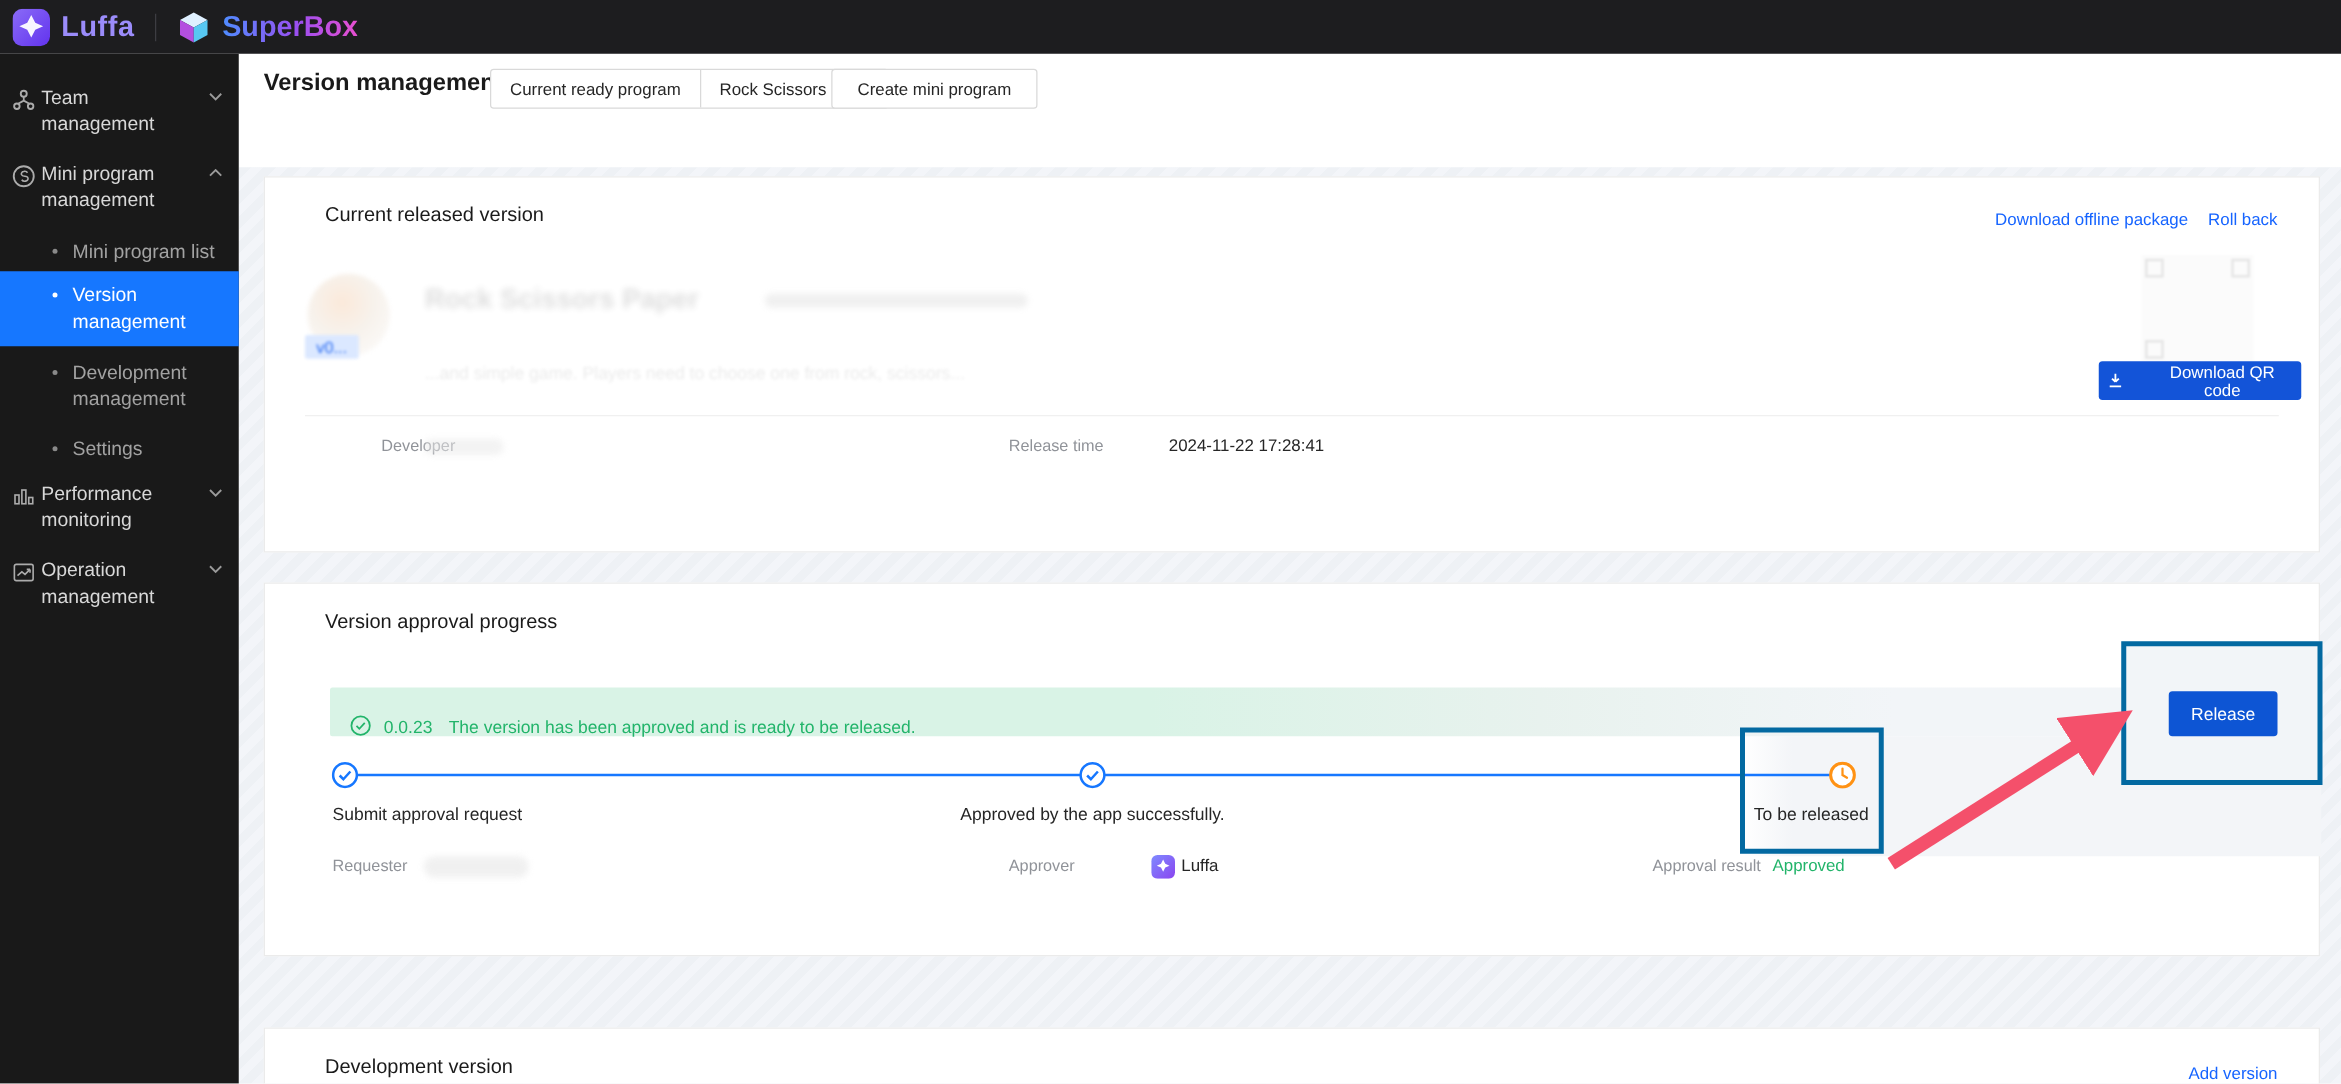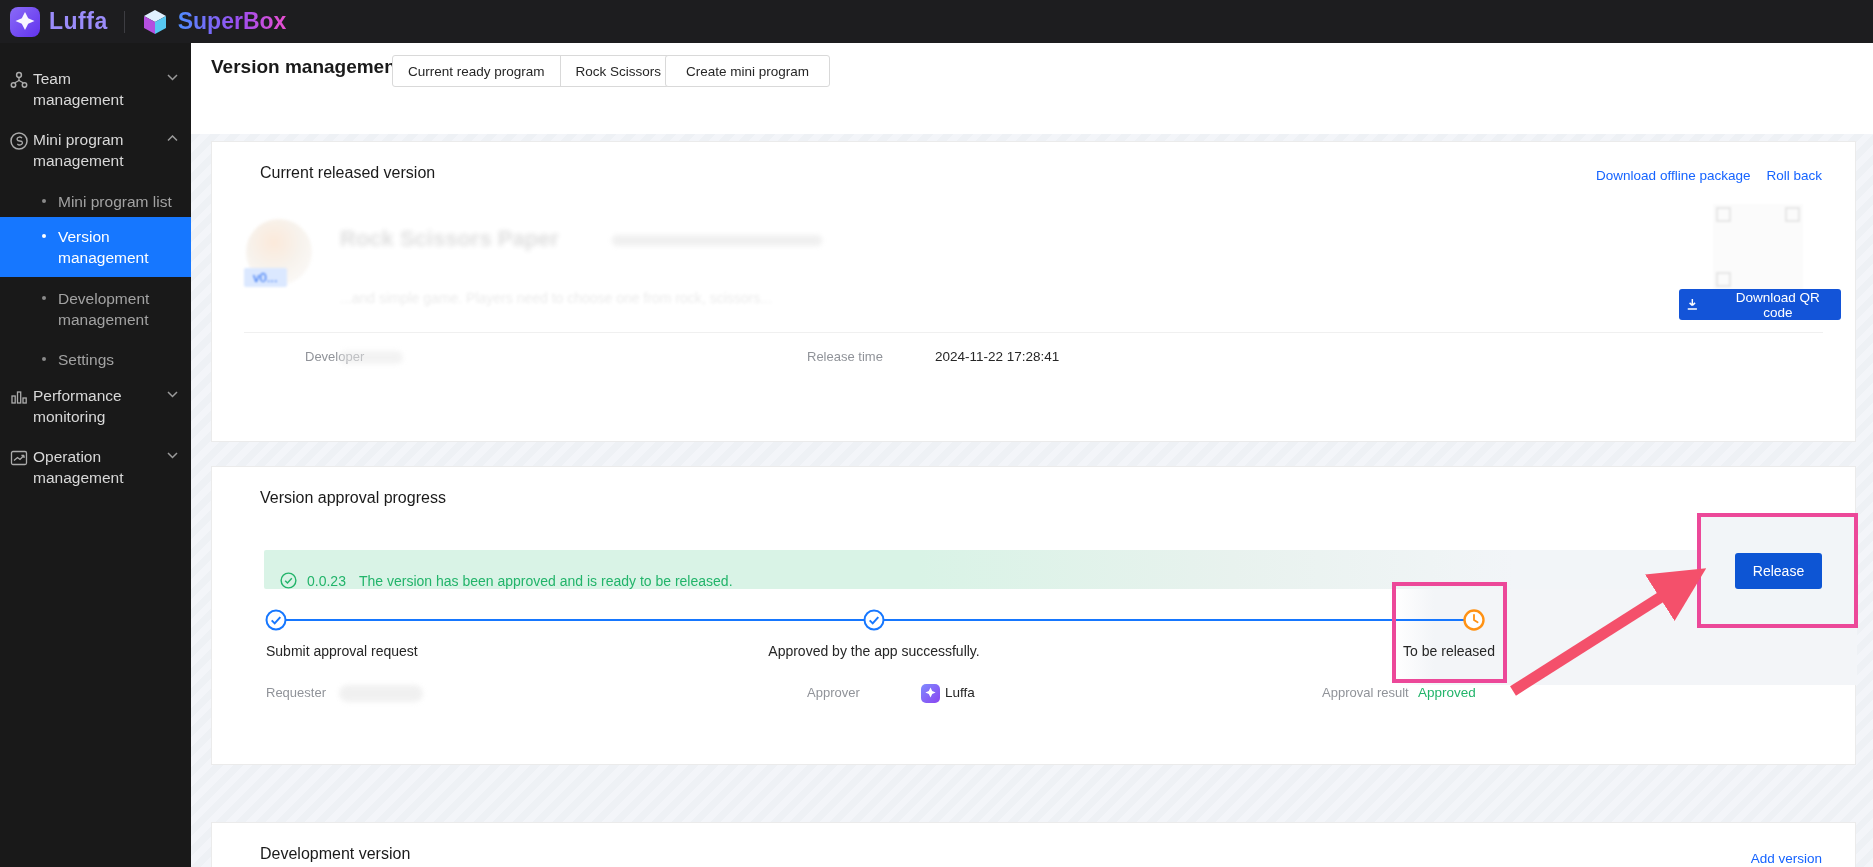--- a/index.html
+++ b/index.html
@@ -84,21 +84,21 @@
   .banner .ver{margin-left:10px;font-size:14px;color:#22b46a;}
   .banner .msg{margin-left:13px;font-size:14px;color:#22b46a;}
   .gray-zone{position:absolute;left:1182px;top:122px;width:463px;height:96px;
      background:linear-gradient(to right,rgba(243,245,248,0) 0,#f3f5f8 40px);}
   .step-line{position:absolute;left:64px;top:152px;width:1198px;height:2px;background:#1677ff;}
   .step-circ{position:absolute;top:142px;width:22px;height:22px;}
   .step-label{position:absolute;top:176px;font-size:14px;color:#262626;white-space:nowrap;}
   .center{transform:translateX(-50%);}
 
   
-  .anno-box{position:absolute;border:4px solid #ec4899;z-index:40;}
+  .anno-box{position:absolute;border:4px solid #0369a1;z-index:40;}
   .anno-small{left:1392px;top:582px;width:115px;height:101px;}
   .anno-big{left:1697px;top:513px;width:161px;height:115px;background:#f2f5f8;}
   .release-btn{position:absolute;left:34px;top:36px;width:87px;height:36px;background:#0d55d4;border:none;
      border-radius:3px;color:#fff;font-size:14px;cursor:pointer;}
   .anno-arrow{position:absolute;left:1475px;top:555px;z-index:41;pointer-events:none;}
 
   
   .card3{margin-top:57px;height:120px;}
   .addver{position:absolute;right:33px;top:28px;}
 </style>

